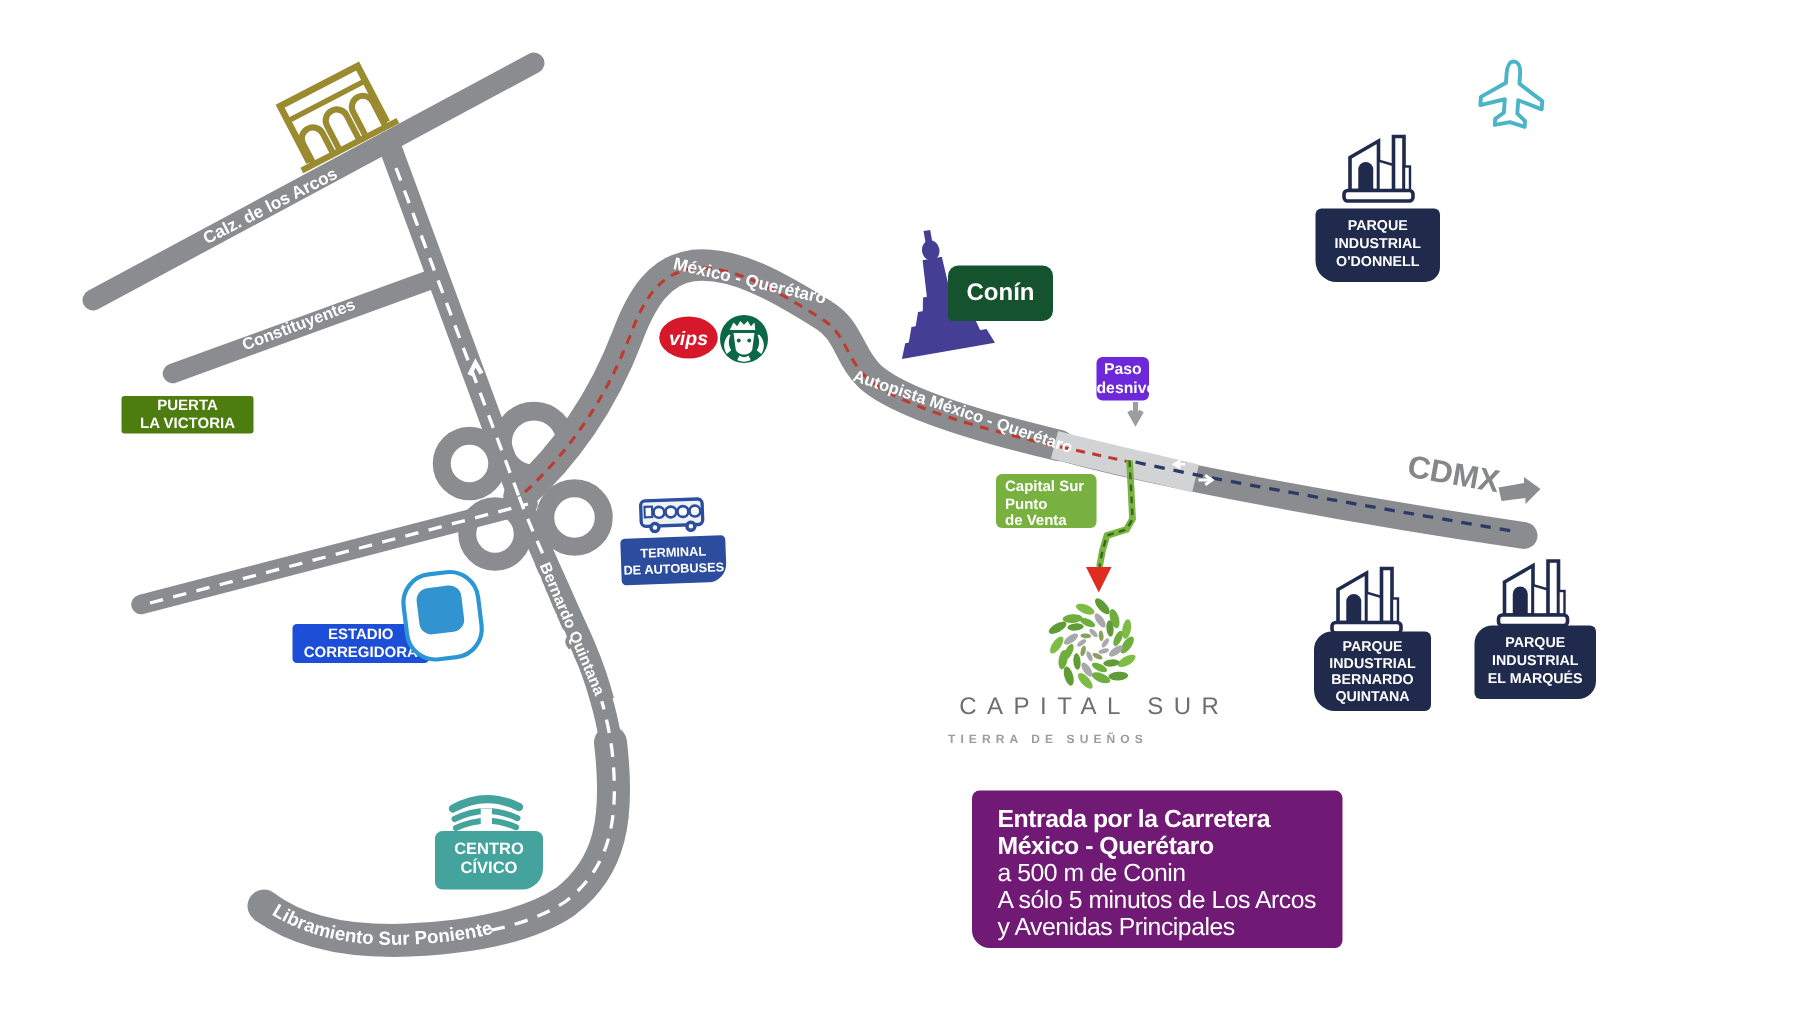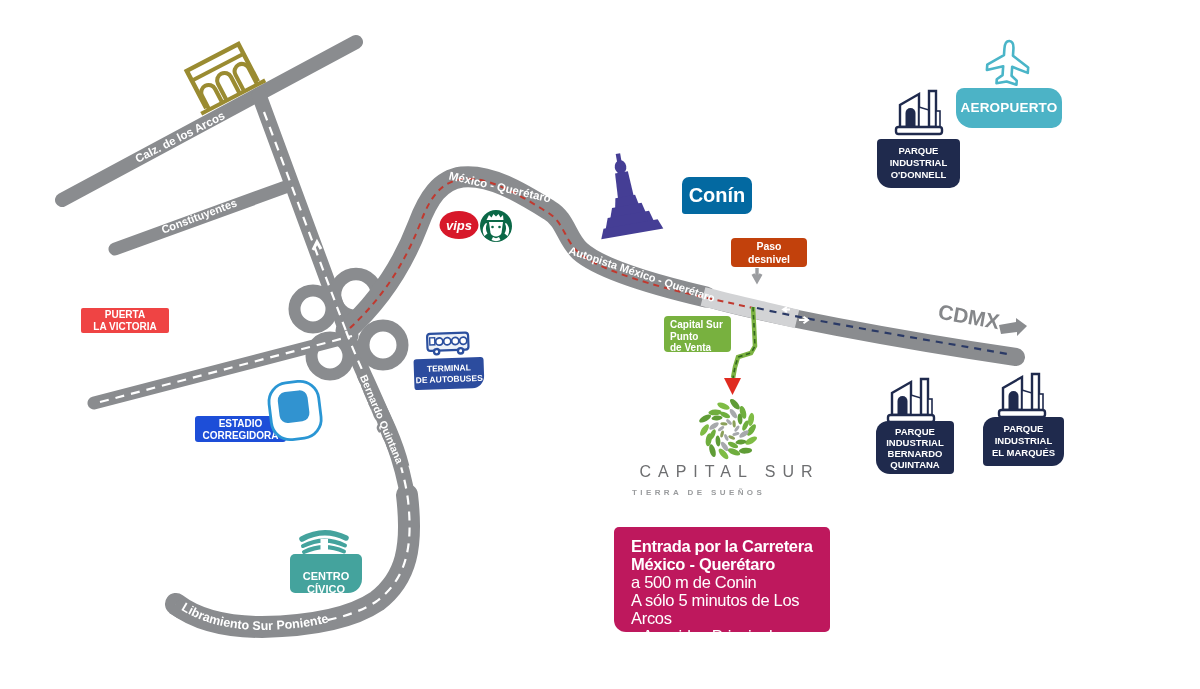--- a/index.html
+++ b/index.html
@@ -199,50 +199,49 @@
     <ellipse cx="0" cy="0" rx="3.6" ry="1.6" fill="#a7a9ac" transform="translate(-2.7,7.5) rotate(245.0)"></ellipse>
     <ellipse cx="0" cy="0" rx="3.6" ry="1.6" fill="#8ba05a" transform="translate(-6.9,4.0) rotate(285.0)"></ellipse>
     <ellipse cx="0" cy="0" rx="3.6" ry="1.6" fill="#a7a9ac" transform="translate(-7.9,-1.4) rotate(325.0)"></ellipse>
     <ellipse cx="0" cy="0" rx="3.6" ry="1.6" fill="#8ba05a" transform="translate(-5.1,-6.1) rotate(365.0)"></ellipse>
     <ellipse cx="0" cy="0" rx="3.6" ry="1.6" fill="#a7a9ac" transform="translate(-0.0,-8.0) rotate(405.0)"></ellipse>
     <ellipse cx="0" cy="0" rx="3.6" ry="1.6" fill="#8ba05a" transform="translate(5.1,-6.1) rotate(445.0)"></ellipse>
     <ellipse cx="0" cy="0" rx="3.6" ry="1.6" fill="#a7a9ac" transform="translate(7.9,-1.4) rotate(485.0)"></ellipse>
   </g>
 </svg>
 
-<div class="box" style="left:81px;top:264px;width:88px;height:24px;background:#ef4444;border-radius:2px;font-size:10px;line-height:12px;padding-top:1px;margin-top:44px;">PUERTA<br>LA VICTORIA</div>
-
-<div class="box" style="left:682px;top:177px;width:70px;height:37px;background:#0369a1;border-radius:7px 7px 7px 3px;font-size:20px;line-height:37px;">Conín</div>
-
-<div class="box" style="left:731px;top:238px;width:76px;height:27px;background:#c2410c;border-radius:4px;font-size:10.5px;line-height:12.5px;padding-top:2px;">Paso<br>desnivel</div>
+<div class="box" style="left:81px;top:264px;width:88px;height:24px;background:#4d7c0f;border-radius:2px;font-size:10px;line-height:12px;padding-top:1px;">PUERTA<br>LA VICTORIA</div>
+
+<div class="box" style="left:632px;top:177px;width:70px;height:37px;background:#14532d;border-radius:7px 7px 7px 3px;font-size:16px;line-height:37px;">Conín</div>
+
+<div class="box" style="left:731px;top:238px;width:35px;height:27px;background:#6d28d9;border-radius:4px;font-size:10.5px;line-height:12.5px;padding-top:2px;">Paso<br>desnivel</div>
 
 <div class="box" style="left:664px;top:316px;width:67px;height:36px;background:#78b13f;border-radius:4px;font-size:10px;line-height:11.5px;text-align:left;padding:3px 0 0 6px;box-sizing:border-box;">Capital Sur<br>Punto<br>de Venta</div>
 
-<div class="box" style="left:956px;top:88px;width:106px;height:40px;background:#4cb3c6;border-radius:8px 14px 10px 16px;font-size:13.5px;line-height:40px;letter-spacing:0.2px;">AEROPUERTO</div>
 
 <div class="box" style="left:877px;top:139px;width:83px;height:49px;background:#1f2a4d;border-radius:4px 4px 10px 14px;font-size:9.5px;line-height:12px;padding-top:6px;box-sizing:border-box;">PARQUE<br>INDUSTRIAL<br>O'DONNELL</div>
 
 <div class="box" style="left:876px;top:421px;width:78px;height:53px;background:#1f2a4d;border-radius:12px 4px 4px 14px;font-size:9.5px;line-height:11px;padding-top:5px;box-sizing:border-box;">PARQUE<br>INDUSTRIAL<br>BERNARDO<br>QUINTANA</div>
 
 <div class="box" style="left:983px;top:417px;width:81px;height:49px;background:#1f2a4d;border-radius:12px 4px 12px 4px;font-size:9.5px;line-height:12px;padding-top:6px;box-sizing:border-box;">PARQUE<br>INDUSTRIAL<br>EL MARQUÉS</div>
 
 <div class="box" style="left:414px;top:358px;width:70px;height:31px;background:#2c4c9e;border-radius:3px 3px 12px 3px;font-size:8.5px;line-height:11px;padding-top:4.5px;box-sizing:border-box;transform:rotate(-2deg);">TERMINAL<br>DE AUTOBUSES</div>
 
 <div class="box" style="left:195px;top:416px;width:91px;height:26px;background:#1d4ed8;border-radius:3px;font-size:10px;line-height:12px;padding-top:2px;box-sizing:border-box;">ESTADIO<br>CORREGIDORA</div>
 
-<div class="box" style="left:290px;top:554px;width:72px;height:39px;background:#44a39d;border-radius:5px 5px 14px 5px;font-size:11px;line-height:13px;padding-top:16px;box-sizing:border-box;">CENTRO<br>CÍVICO</div>
+<div class="box" style="left:290px;top:554px;width:72px;height:39px;background:#44a39d;border-radius:5px 5px 14px 5px;font-size:11px;line-height:13px;padding-top:6px;box-sizing:border-box;">CENTRO<br>CÍVICO</div>
 
 <svg width="66" height="70" style="left:262px;top:376px;z-index:5;" viewBox="0 0 66 70">
   <g transform="translate(33,34) rotate(-7)">
     <rect x="-25" y="-28" width="50" height="57" rx="19" fill="#fff" stroke="#2a96d4" stroke-width="2.8"></rect>
     <rect x="-16" y="-19" width="30" height="31" rx="8" fill="#3193d0"></rect>
   </g>
 </svg>
 
 <div style="position:absolute;left:938px;top:305px;font-family:'Liberation Sans',sans-serif;font-weight:bold;font-size:21px;color:#85878a;transform:rotate(10deg);">CDMX</div>
 
 <div style="position:absolute;left:622px;top:463px;width:215px;text-align:center;font-family:'Liberation Sans',sans-serif;font-size:16px;color:#6d6e70;letter-spacing:7px;">CAPITAL SUR</div>
 
 <div style="position:absolute;left:632px;top:488px;width:196px;font-family:'Liberation Sans',sans-serif;font-size:8px;font-weight:bold;color:#9a9c9e;letter-spacing:3.4px;">TIERRA DE SUEÑOS</div>
 
-<div style="position:absolute;left:614px;top:527px;width:216px;height:105px;background:#be185d;border-radius:5px 5px 5px 12px;color:#fff;font-family:'Liberation Sans',sans-serif;font-size:16.5px;line-height:18px;padding:10px 0 0 17px;letter-spacing:-0.3px;box-sizing:border-box;">
+<div style="position:absolute;left:648px;top:527px;width:247px;height:105px;background:#701a75;border-radius:5px 5px 5px 12px;color:#fff;font-family:'Liberation Sans',sans-serif;font-size:16.5px;line-height:18px;padding:10px 0 0 17px;letter-spacing:-0.3px;box-sizing:border-box;">
 <b>Entrada por la Carretera<br>México - Querétaro</b><br>a 500 m de Conin<br>A sólo 5 minutos de Los Arcos<br>y Avenidas Principales</div>
 </div>
 
 </body></html>

